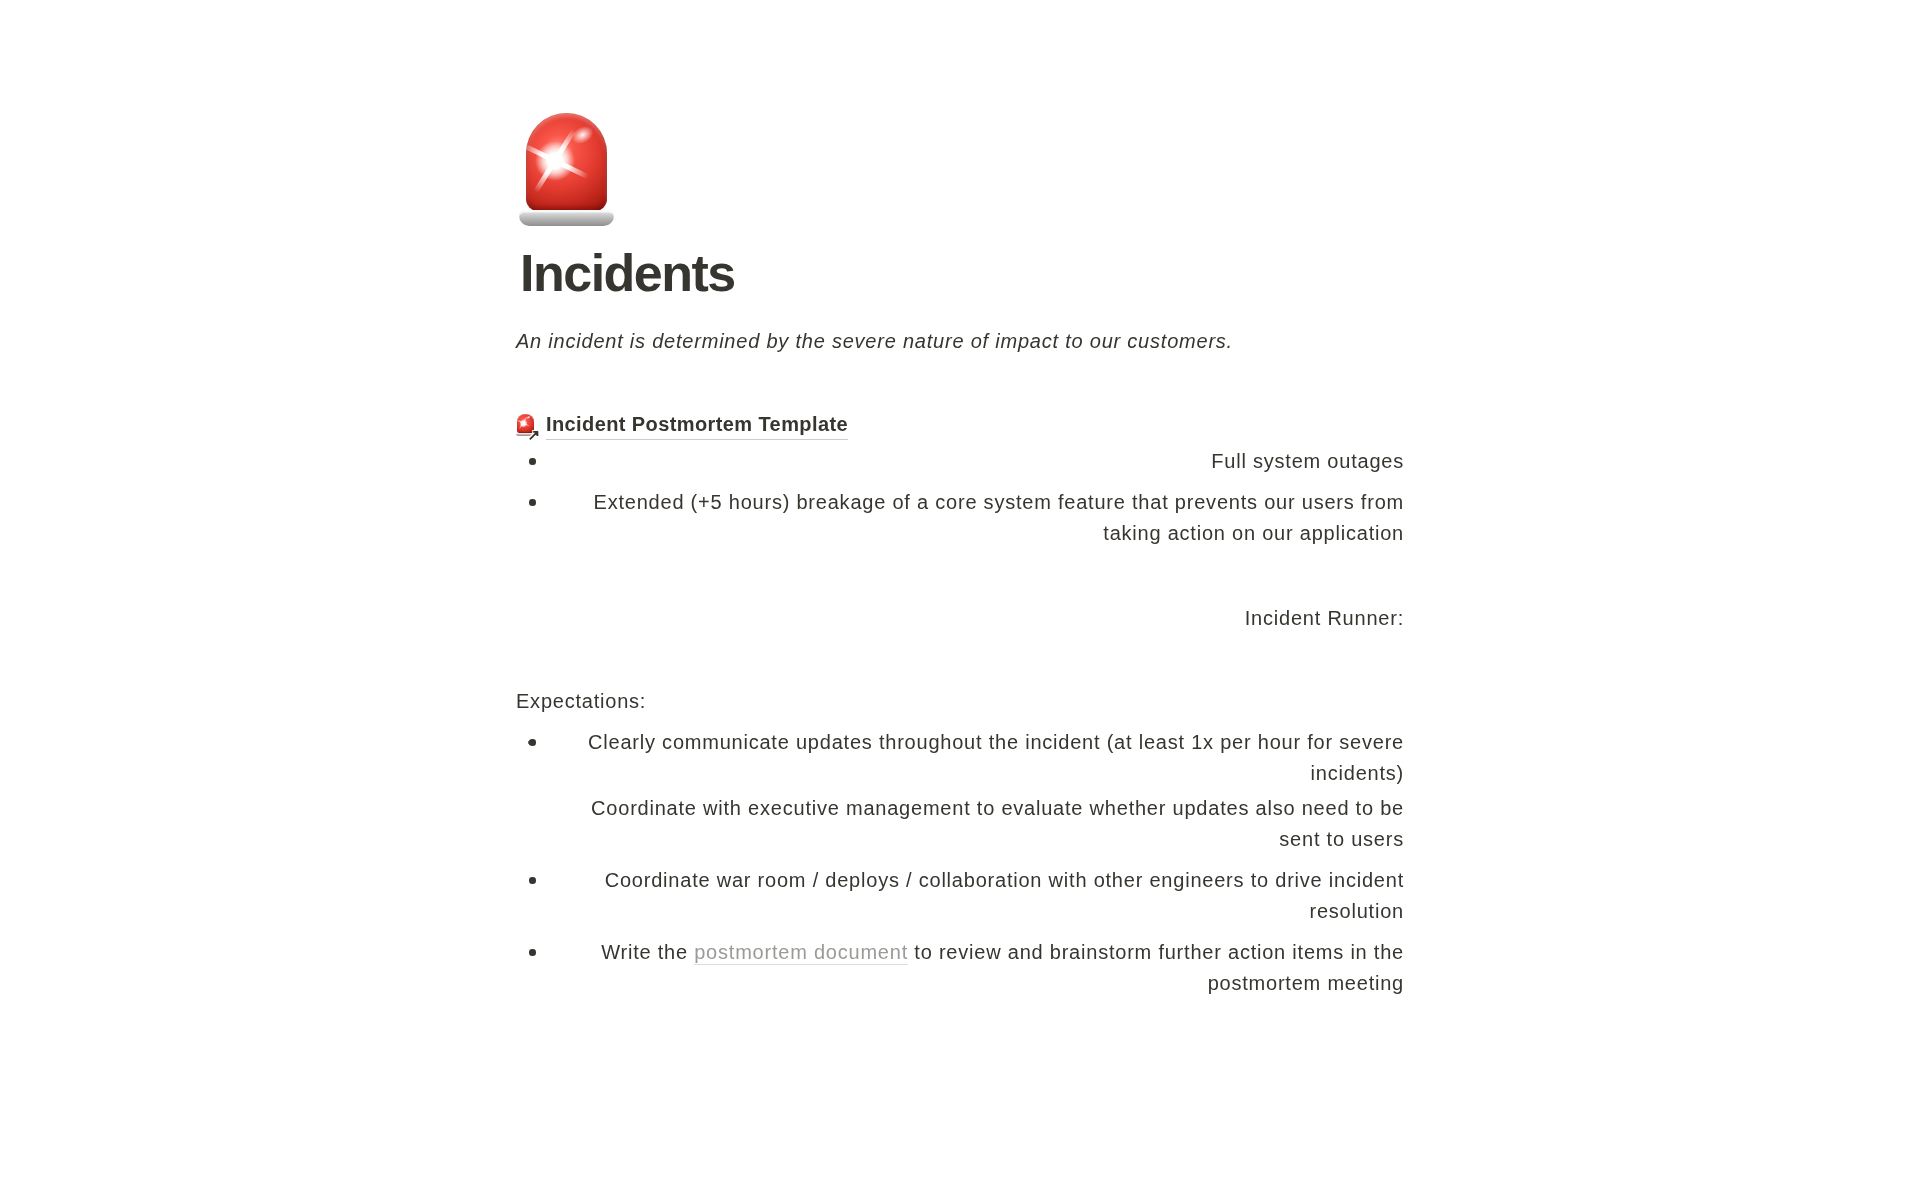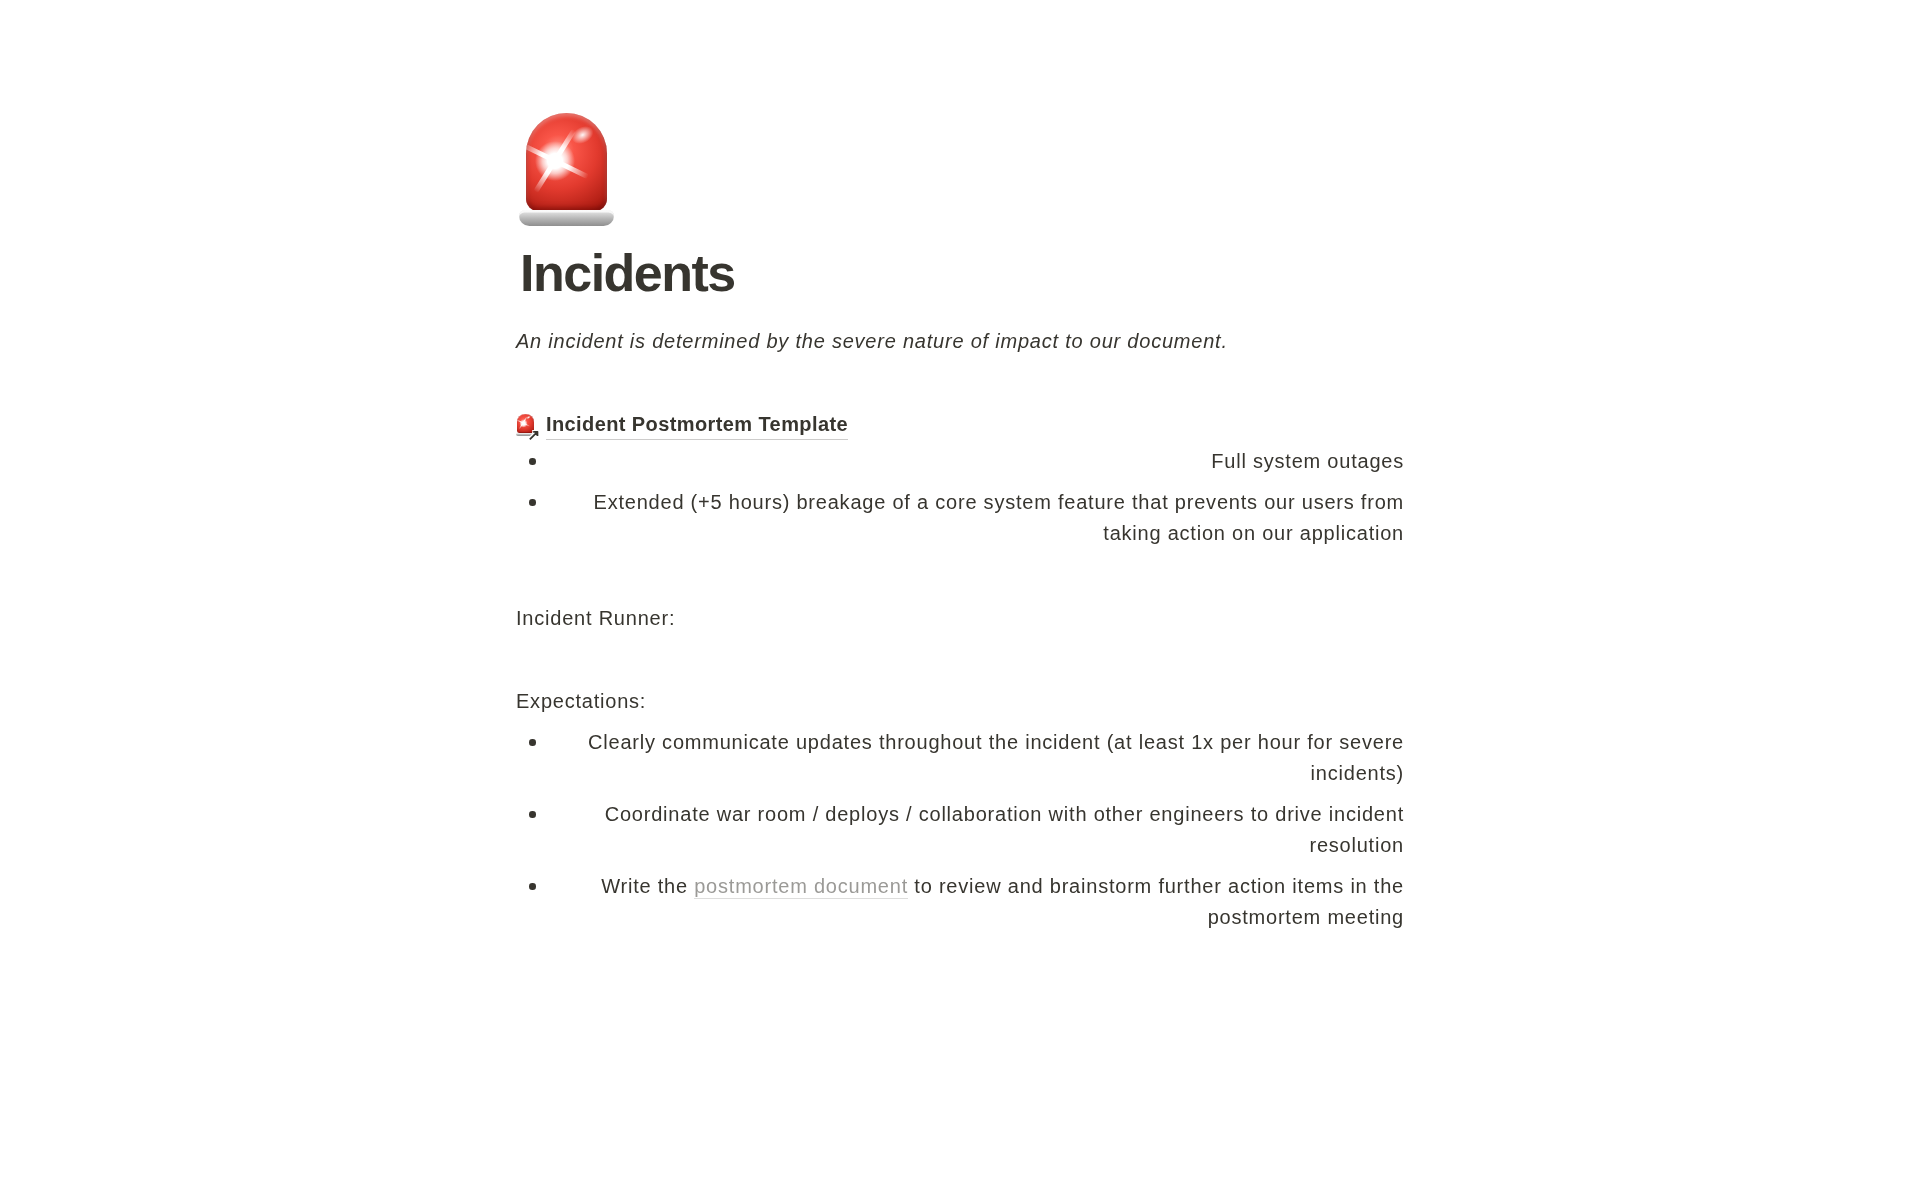--- a/index.html
+++ b/index.html
@@ -80,21 +80,21 @@
     font-weight: 700; color: #37352F; text-decoration: none;
     border-bottom: 1.5px solid rgba(55,53,47,.25); padding-bottom: 2px; text-align: center;
   }
 
   
   .para {
     margin: 0; padding: 5px 0;
     font-size: 20px; line-height: 31px; letter-spacing: .78px;
   }
   .lead { margin-top: 47px; }
-  .section-head { margin-top: 44px; }
+  .section-head { margin-top: 44px; text-align: right; }
   .section-head-2 { margin-top: 42px; }
 
   ul.blist { list-style: none; margin: 0; padding: 0; text-align: right; }
   ul.blist > li {
     position: relative; padding: 5px 0 5px 37px;
     font-size: 20px; line-height: 31px; letter-spacing: .78px;
   }
   .marker {
     position: absolute; left: 13px; top: 17px;
     width: 6.5px; height: 6.5px; border-radius: 50%;
@@ -121,21 +121,21 @@
     <span class="siren siren-lg">
       <span class="dome"></span>
       <span class="gloss"></span>
       <span class="flash"></span>
       <span class="base"></span>
     </span>
   </div>
 
   <h1 class="page-title">Incidents</h1>
 
-  <p class="subtitle">An incident is determined by the severe nature of impact to our document.</p>
+  <p class="subtitle">An incident is determined by the severe nature of impact to our customers.</p>
 
   <div class="pagelink">
     <span class="pagelink-icon">
       <span class="siren siren-sm">
         <span class="dome"></span>
         <span class="gloss"></span>
         <span class="flash"></span>
         <span class="base"></span>
       </span>
       <span class="arrow">↗</span>
@@ -156,20 +156,26 @@
   </ul>
 
   <p class="para section-head">Incident Runner:</p>
 
   <p class="para section-head-2">Expectations:</p>
 
   <ul class="blist">
     <li>
       <span class="marker"></span>
       <span>Clearly communicate updates throughout the incident (at least 1x per hour for severe incidents)</span>
+      <ul class="sublist">
+        <li>
+          <span class="marker"></span>
+          <span>Coordinate with executive management to evaluate whether updates also need to be sent to users</span>
+        </li>
+      </ul>
     </li>
     <li>
       <span class="marker"></span>
       <span>Coordinate war room / deploys / collaboration with other engineers to drive incident resolution</span>
     </li>
     <li>
       <span class="marker"></span>
       <span>Write the </span><a class="graylink">postmortem document</a><span> to review and brainstorm further action items in the postmortem meeting</span>
     </li>
   </ul>

